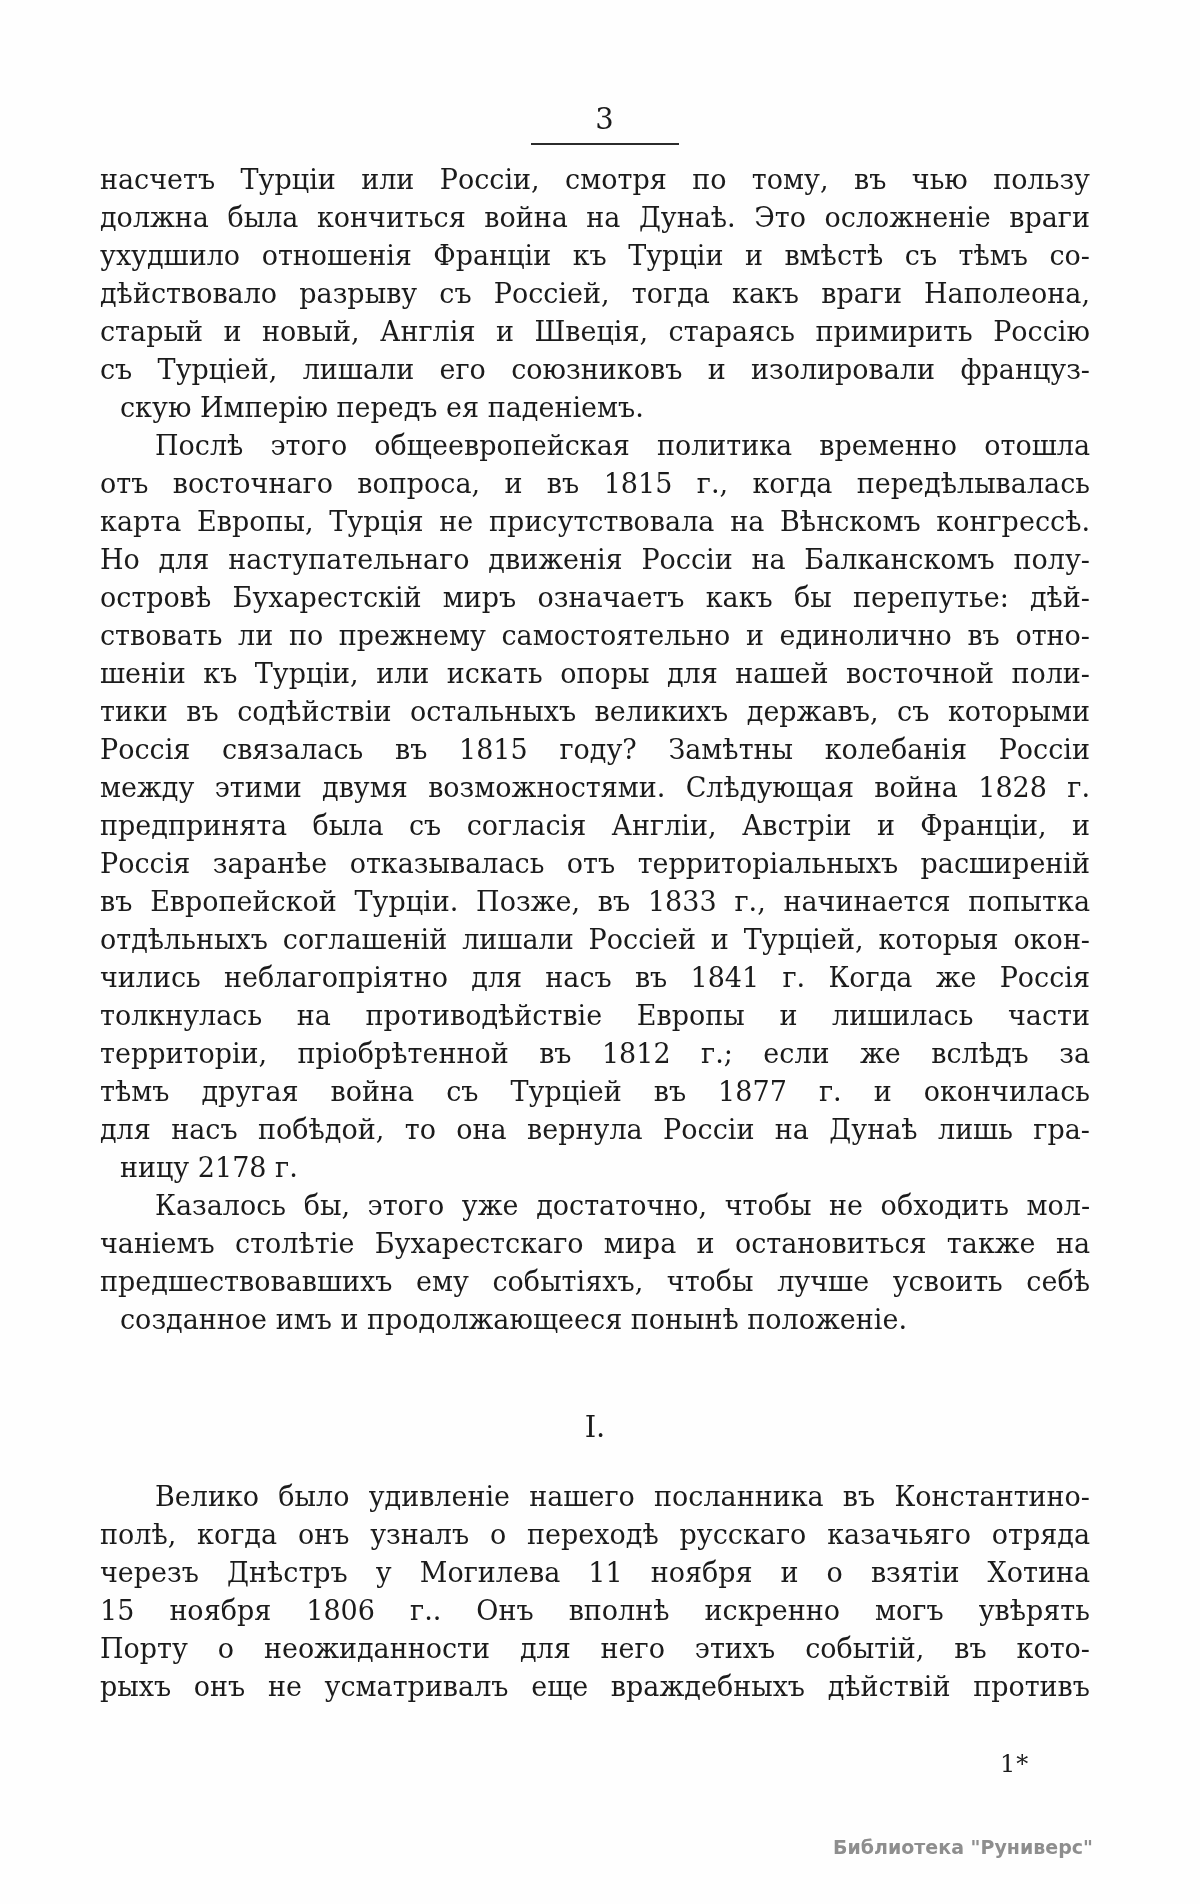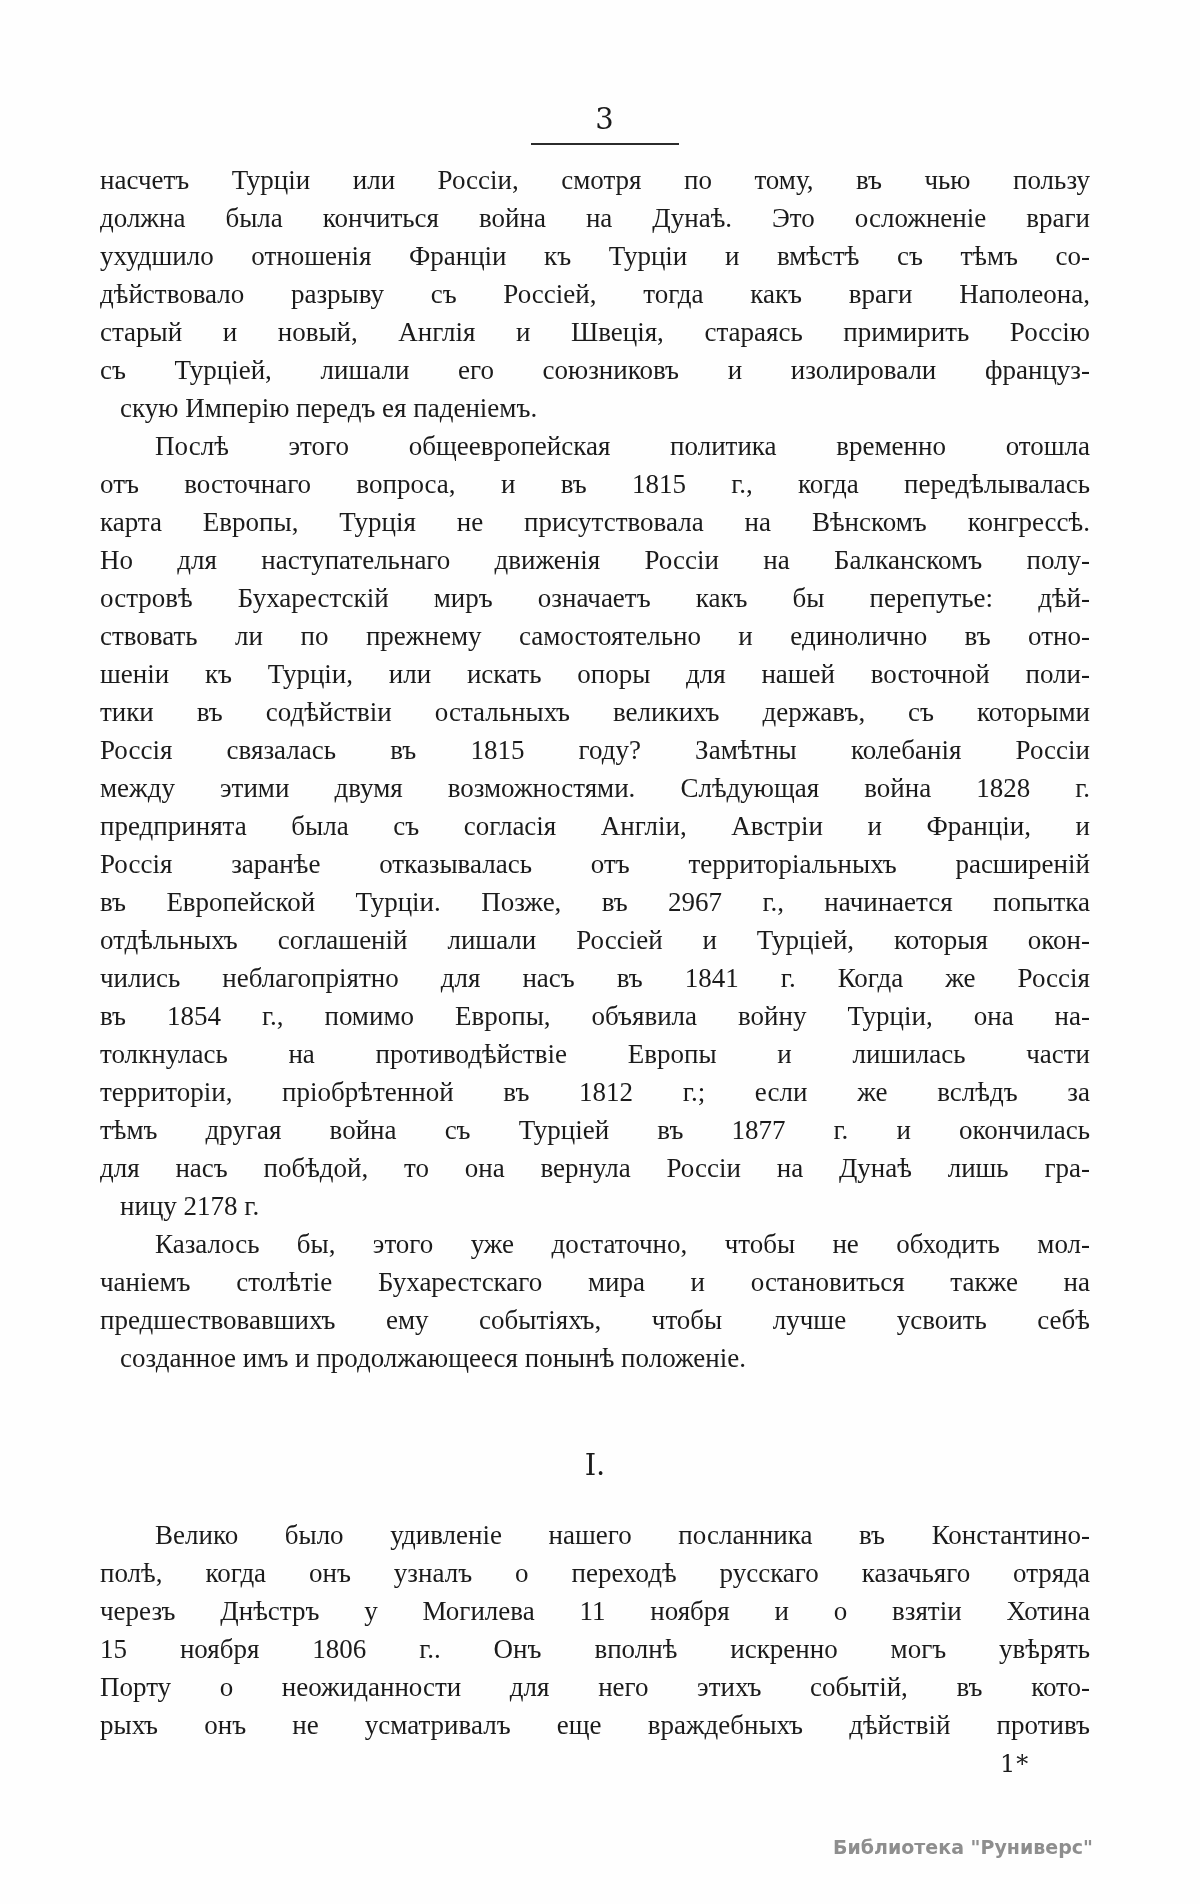--- a/index.html
+++ b/index.html
@@ -44,21 +44,20 @@
     width: 990px;
     font-size: 27px;
     line-height: 38px;
   }
   .para { margin: 0; padding: 0; }
   .line {
     height: 38px;
     overflow: hidden;
     text-align: justify;
     text-align-last: justify;
-    font-family: Liberation Serif, serif;
   }
   .line.end {
     text-align-last: left;
     margin-left: 20px;
   }
   .line.indent {
     text-indent: 55px;
   }
   .section-heading {
     margin-top: 69px;
@@ -115,24 +114,23 @@
       <div class="line">карта Европы, Турція не присутствовала на Вѣнскомъ конгрессѣ.</div>
       <div class="line">Но для наступательнаго движенія Россіи на Балканскомъ полу-</div>
       <div class="line">островѣ Бухарестскій миръ означаетъ какъ бы перепутье: дѣй-</div>
       <div class="line">ствовать ли по прежнему самостоятельно и единолично въ отно-</div>
       <div class="line">шеніи къ Турціи, или искать опоры для нашей восточной поли-</div>
       <div class="line">тики въ содѣйствіи остальныхъ великихъ державъ, съ которыми</div>
       <div class="line">Россія связалась въ 1815 году? Замѣтны колебанія Россіи</div>
       <div class="line">между этими двумя возможностями. Слѣдующая война 1828 г.</div>
       <div class="line">предпринята была съ согласія Англіи, Австріи и Франціи, и</div>
       <div class="line">Россія заранѣе отказывалась отъ территоріальныхъ расширеній</div>
-      <div class="line">въ Европейской Турціи. Позже, въ 2967 г., начинается попытка</div>
+      <div class="line">въ Европейской Турціи. Позже, въ 1833 г., начинается попытка</div>
       <div class="line">отдѣльныхъ соглашеній лишали Россіей и Турціей, которыя окон-</div>
       <div class="line">чились неблагопріятно для насъ въ 1841 г. Когда же Россія</div>
-      <div class="line">въ 1854 г., помимо Европы, объявила войну Турціи, она на-</div>
       <div class="line">толкнулась на противодѣйствіе Европы и лишилась части</div>
       <div class="line">территоріи, пріобрѣтенной въ 1812 г.; если же вслѣдъ за</div>
       <div class="line">тѣмъ другая война съ Турціей въ 1877 г. и окончилась</div>
       <div class="line">для насъ побѣдой, то она вернула Россіи на Дунаѣ лишь гра-</div>
       <div class="line end">ницу 2178 г.</div>
     </div>
 
     <div class="para">
       <div class="line indent">Казалось бы, этого уже достаточно, чтобы не обходить мол-</div>
       <div class="line">чаніемъ столѣтіе Бухарестскаго мира и остановиться также на</div>

